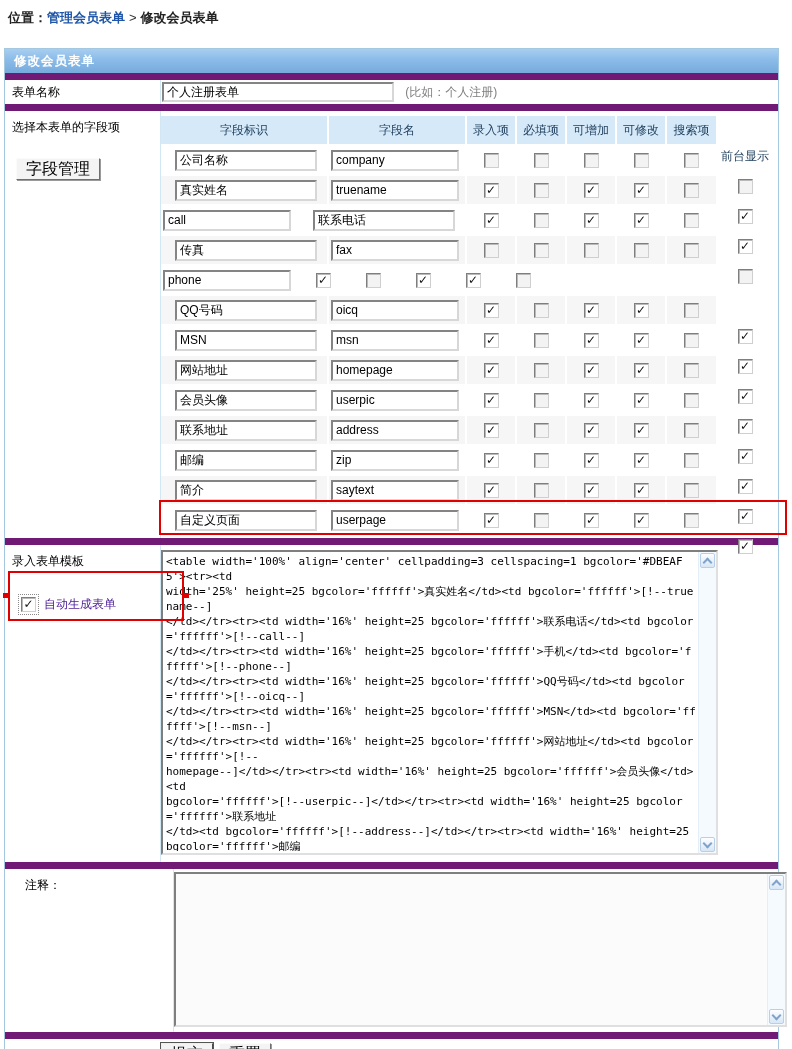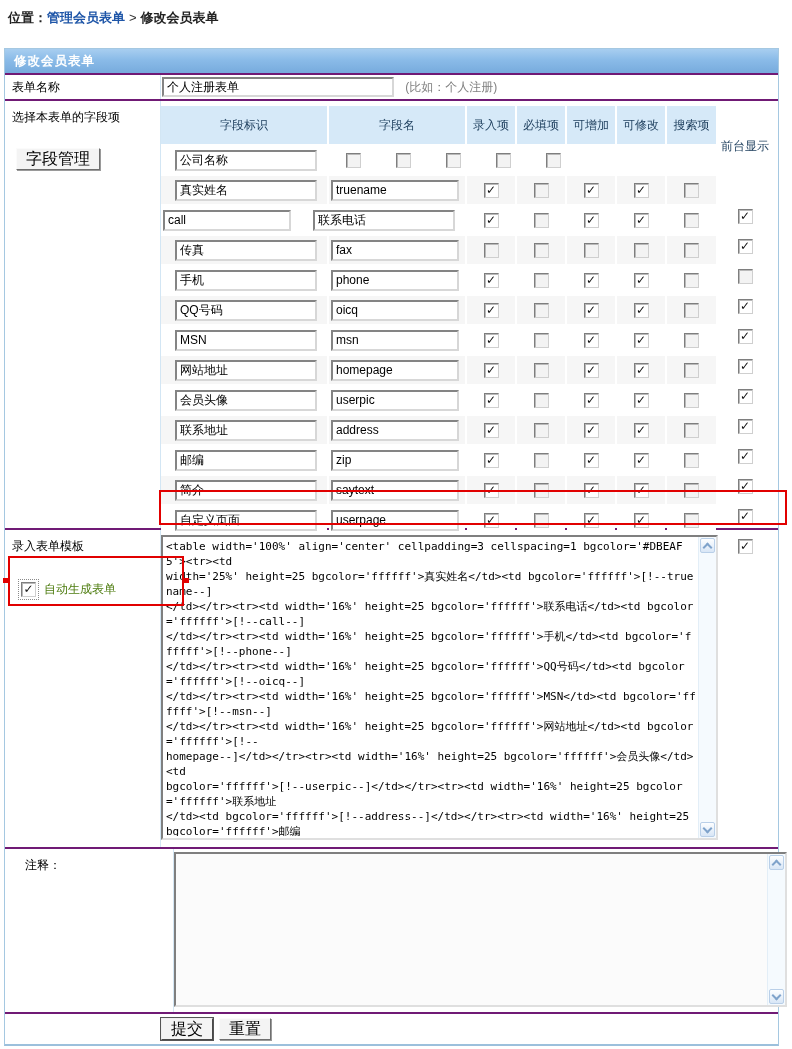--- a/index.html
+++ b/index.html
@@ -10,21 +10,21 @@
   .breadcrumb{margin:9px 0 0 8px;font-size:13px;font-weight:bold;color:#222;}
   .breadcrumb a{color:#1f56a8;text-decoration:none;cursor:pointer;}
   .breadcrumb .sep{margin:0 4px;color:#333;font-weight:normal;}
 
   
   .panel{position:relative;width:773px;margin:21px 0 0 4px;
          border:1px solid #a5c8e1;border-bottom:2px solid #9cc0dc;background:#fff;}
   .titlebar{height:24px;background:linear-gradient(180deg,#a8cef0 0%,#8abbe8 45%,#77abdd 100%);
             color:#fff;font-weight:bold;font-size:12.5px;line-height:24px;padding-left:9px;letter-spacing:1px;}
 
-  .row{display:flex;border-top:2px solid #701a75;}
+  .row{display:flex;border-top:7px solid #701a75;}
   .row:first-of-type{border-top:none;}
   .lcol{width:156px;flex:0 0 156px;border-right:1px solid #d3e6f4;padding-left:7px;box-sizing:border-box;position:relative;}
   .ccol{flex:1;position:relative;}
 
   
   .row-name{height:24px;align-items:center;}
   .row-name .lcol{line-height:24px;}
   .tin{height:17px;background:#fff;border:2px solid;border-color:#848484 #d7d7d7 #d7d7d7 #848484;
        font-family:"Liberation Sans","DejaVu Sans",sans-serif;font-size:12px;padding:0 3px;box-sizing:content-box;}
   .name-input{width:222px;margin-left:1px;height:16px;}
@@ -33,21 +33,21 @@
   
   .row-fields{height:427px;}
   .row-fields .lcol{padding-top:8px;}
   .manage-btn-wrap{margin:22px 0 0 4px;}
   .btn{height:22px;background:#f4f4f4;border:1px solid;border-color:#fbfbfb #6f6f6f #6f6f6f #fbfbfb;
        box-shadow:1px 1px 0 #9a9a9a;font-size:16px;padding:0 9px;cursor:pointer;
        font-family:"Liberation Sans","DejaVu Sans",sans-serif;}
   .btn.default{border-color:#efefef #4a4a4a #4a4a4a #efefef;box-shadow:0 0 0 1px #555;}
 
   .ftable{margin-top:5px;}
-  .fhead{display:flex;height:38px;margin-bottom:2px;}
+  .fhead{display:flex;height:28px;margin-bottom:2px;}
   .hc{background:#d6e9f8;color:#1c3d5c;display:flex;align-items:center;justify-content:center;font-size:12px;}
   .fhead .hc{margin-right:2px;}
   .fhead .hc:last-child{margin-right:0;}
   .frow{display:flex;height:28px;margin-bottom:2px;}
   .fcell{display:flex;align-items:center;margin-right:2px;background:#fff;}
   .fcell:last-child{margin-right:0;}
   .frow.alt .fcell{background:#f6f6f6;}
   .c1{width:166px;flex:0 0 166px;}
   .c2{width:136px;flex:0 0 136px;}
   .c3,.c4,.c5,.c6{width:48px;flex:0 0 48px;}
@@ -68,21 +68,21 @@
                  border:2px solid #e10000;pointer-events:none;z-index:6;}
   .nub{position:absolute;width:6px;height:5px;background:#e10000;}
   .nub.l{left:-7px;top:20px;}
   .nub.r{right:-7px;top:20px;}
 
   
   .row-template{height:317px;}
   .row-template .lcol{padding-top:8px;}
   .auto-wrap{margin:26px 0 0 9px;display:flex;align-items:center;}
   .auto-cb{outline:1px dotted #8a8a8a;outline-offset:2px;margin-right:8px;}
-  .auto-label{color:#4d7c0f;}
+  .auto-label{color:#4c1d95;}
   .sunken{position:relative;background:#fff;border:2px solid;border-color:#7f7f7f #dfdfdf #dfdfdf #7f7f7f;box-sizing:border-box;}
   .code-box{margin:5px 0 0 0;width:557px;height:305px;}
   .code{position:absolute;left:3px;top:2px;right:20px;bottom:2px;overflow:hidden;
         white-space:pre-wrap;word-break:break-all;
         font-family:"DejaVu Sans Mono","Liberation Mono",monospace;font-size:11px;line-height:15px;color:#000;}
   
   .sbar{position:absolute;top:0;right:0;bottom:0;width:17px;background:#f5fafe;border-left:1px solid #e3eef7;}
   .sbtn{position:absolute;left:1px;width:15px;height:15px;background:linear-gradient(#fdfeff,#d8e6f6);
         border:1px solid #b9cfe8;border-radius:2px;box-sizing:border-box;cursor:pointer;
         display:flex;align-items:center;justify-content:center;}
@@ -137,20 +137,23 @@
           <div class="hc c5">可增加</div>
           <div class="hc c6">可修改</div>
           <div class="hc c7">搜索项</div>
           <div class="hc c8">前台显示</div>
         </div>
         <div id="field-rows">
             <div class="frow">
               <div class="fcell c1">
                 <input type="text" class="tin w1" value="公司名称" style="">
               </div>
+              <div class="fcell c2">
+                <input type="text" class="tin w2" value="company" style="">
+              </div>
               <div class="fcell cb-cell c3">
                 <div class="cb"></div>
               </div>
               <div class="fcell cb-cell c4">
                 <div class="cb"></div>
               </div>
               <div class="fcell cb-cell c5">
                 <div class="cb"></div>
               </div>
               <div class="fcell cb-cell c6">
@@ -235,23 +238,20 @@
                 <div class="cb"></div>
               </div>
               <div class="fcell cb-cell c7">
                 <div class="cb"></div>
               </div>
               <div class="fcell cb-cell c8">
                 <div class="cb"></div>
               </div>
             </div>
             <div class="frow">
-              <div class="fcell c1">
-                <input type="text" class="tin w1" value="手机" style="">
-              </div>
               <div class="fcell c2">
                 <input type="text" class="tin w2" value="phone" style="">
               </div>
               <div class="fcell cb-cell c3">
                 <div class="cb checked">✓</div>
               </div>
               <div class="fcell cb-cell c4">
                 <div class="cb"></div>
               </div>
               <div class="fcell cb-cell c5">

